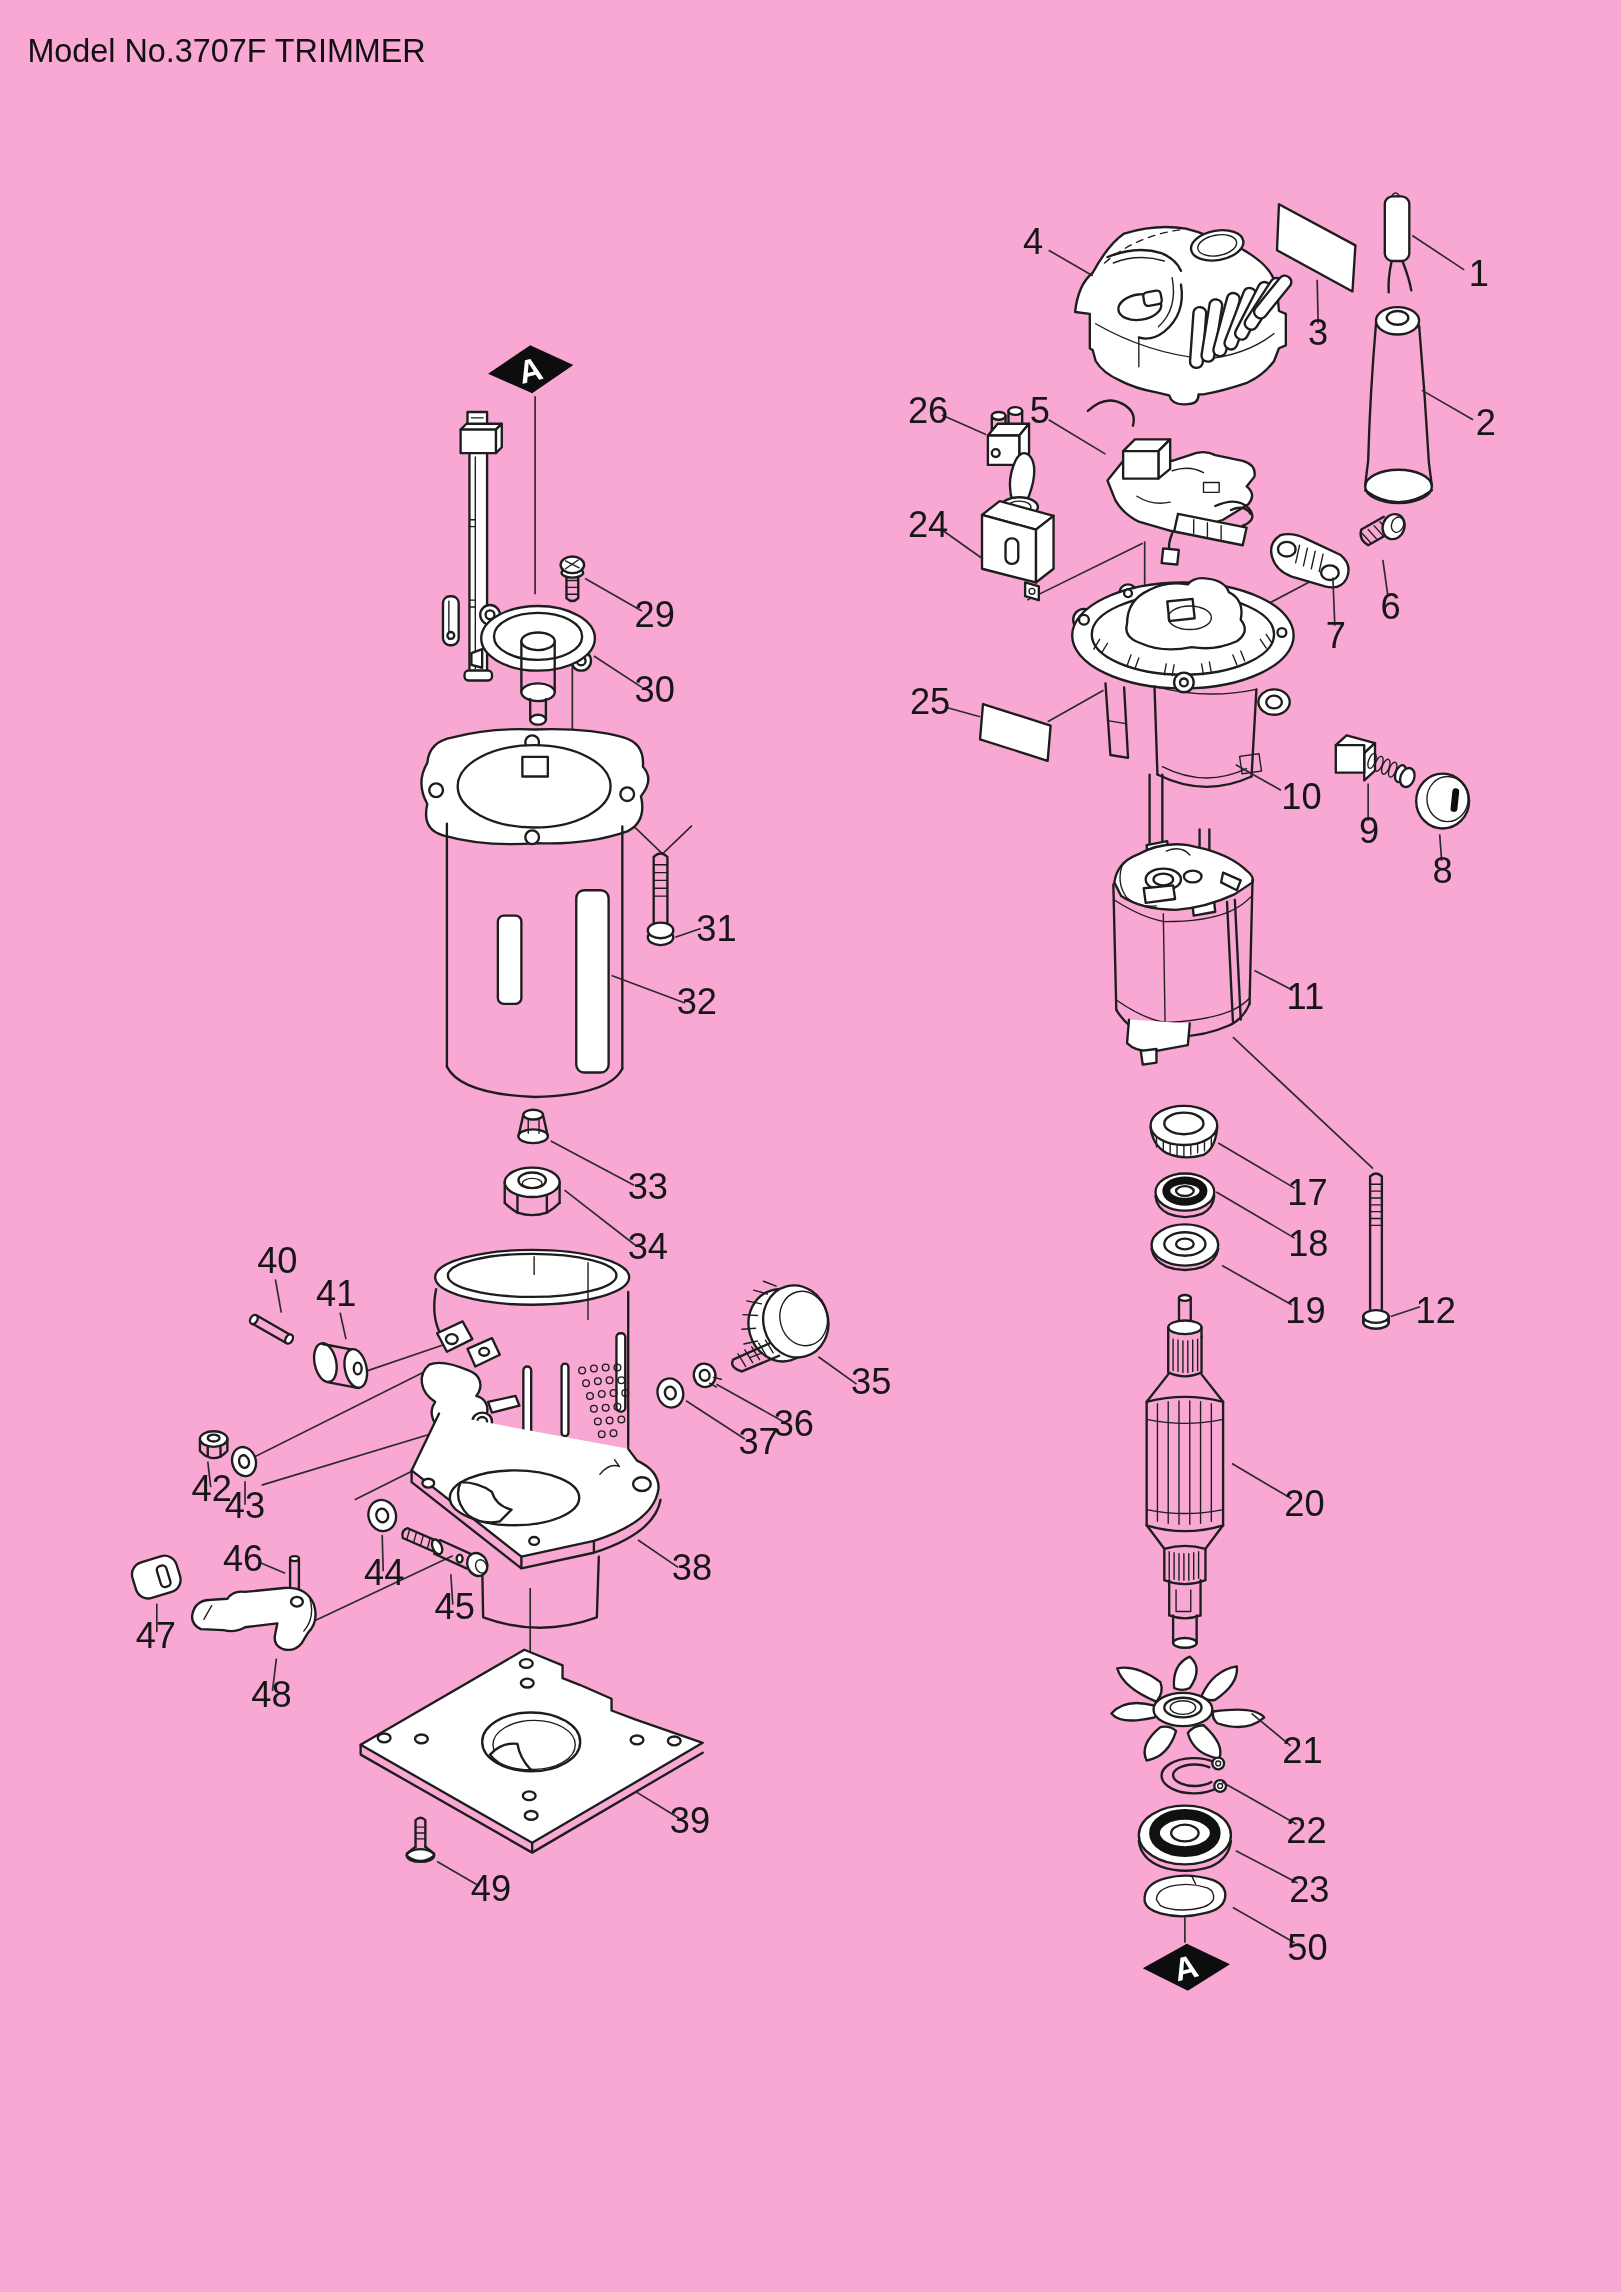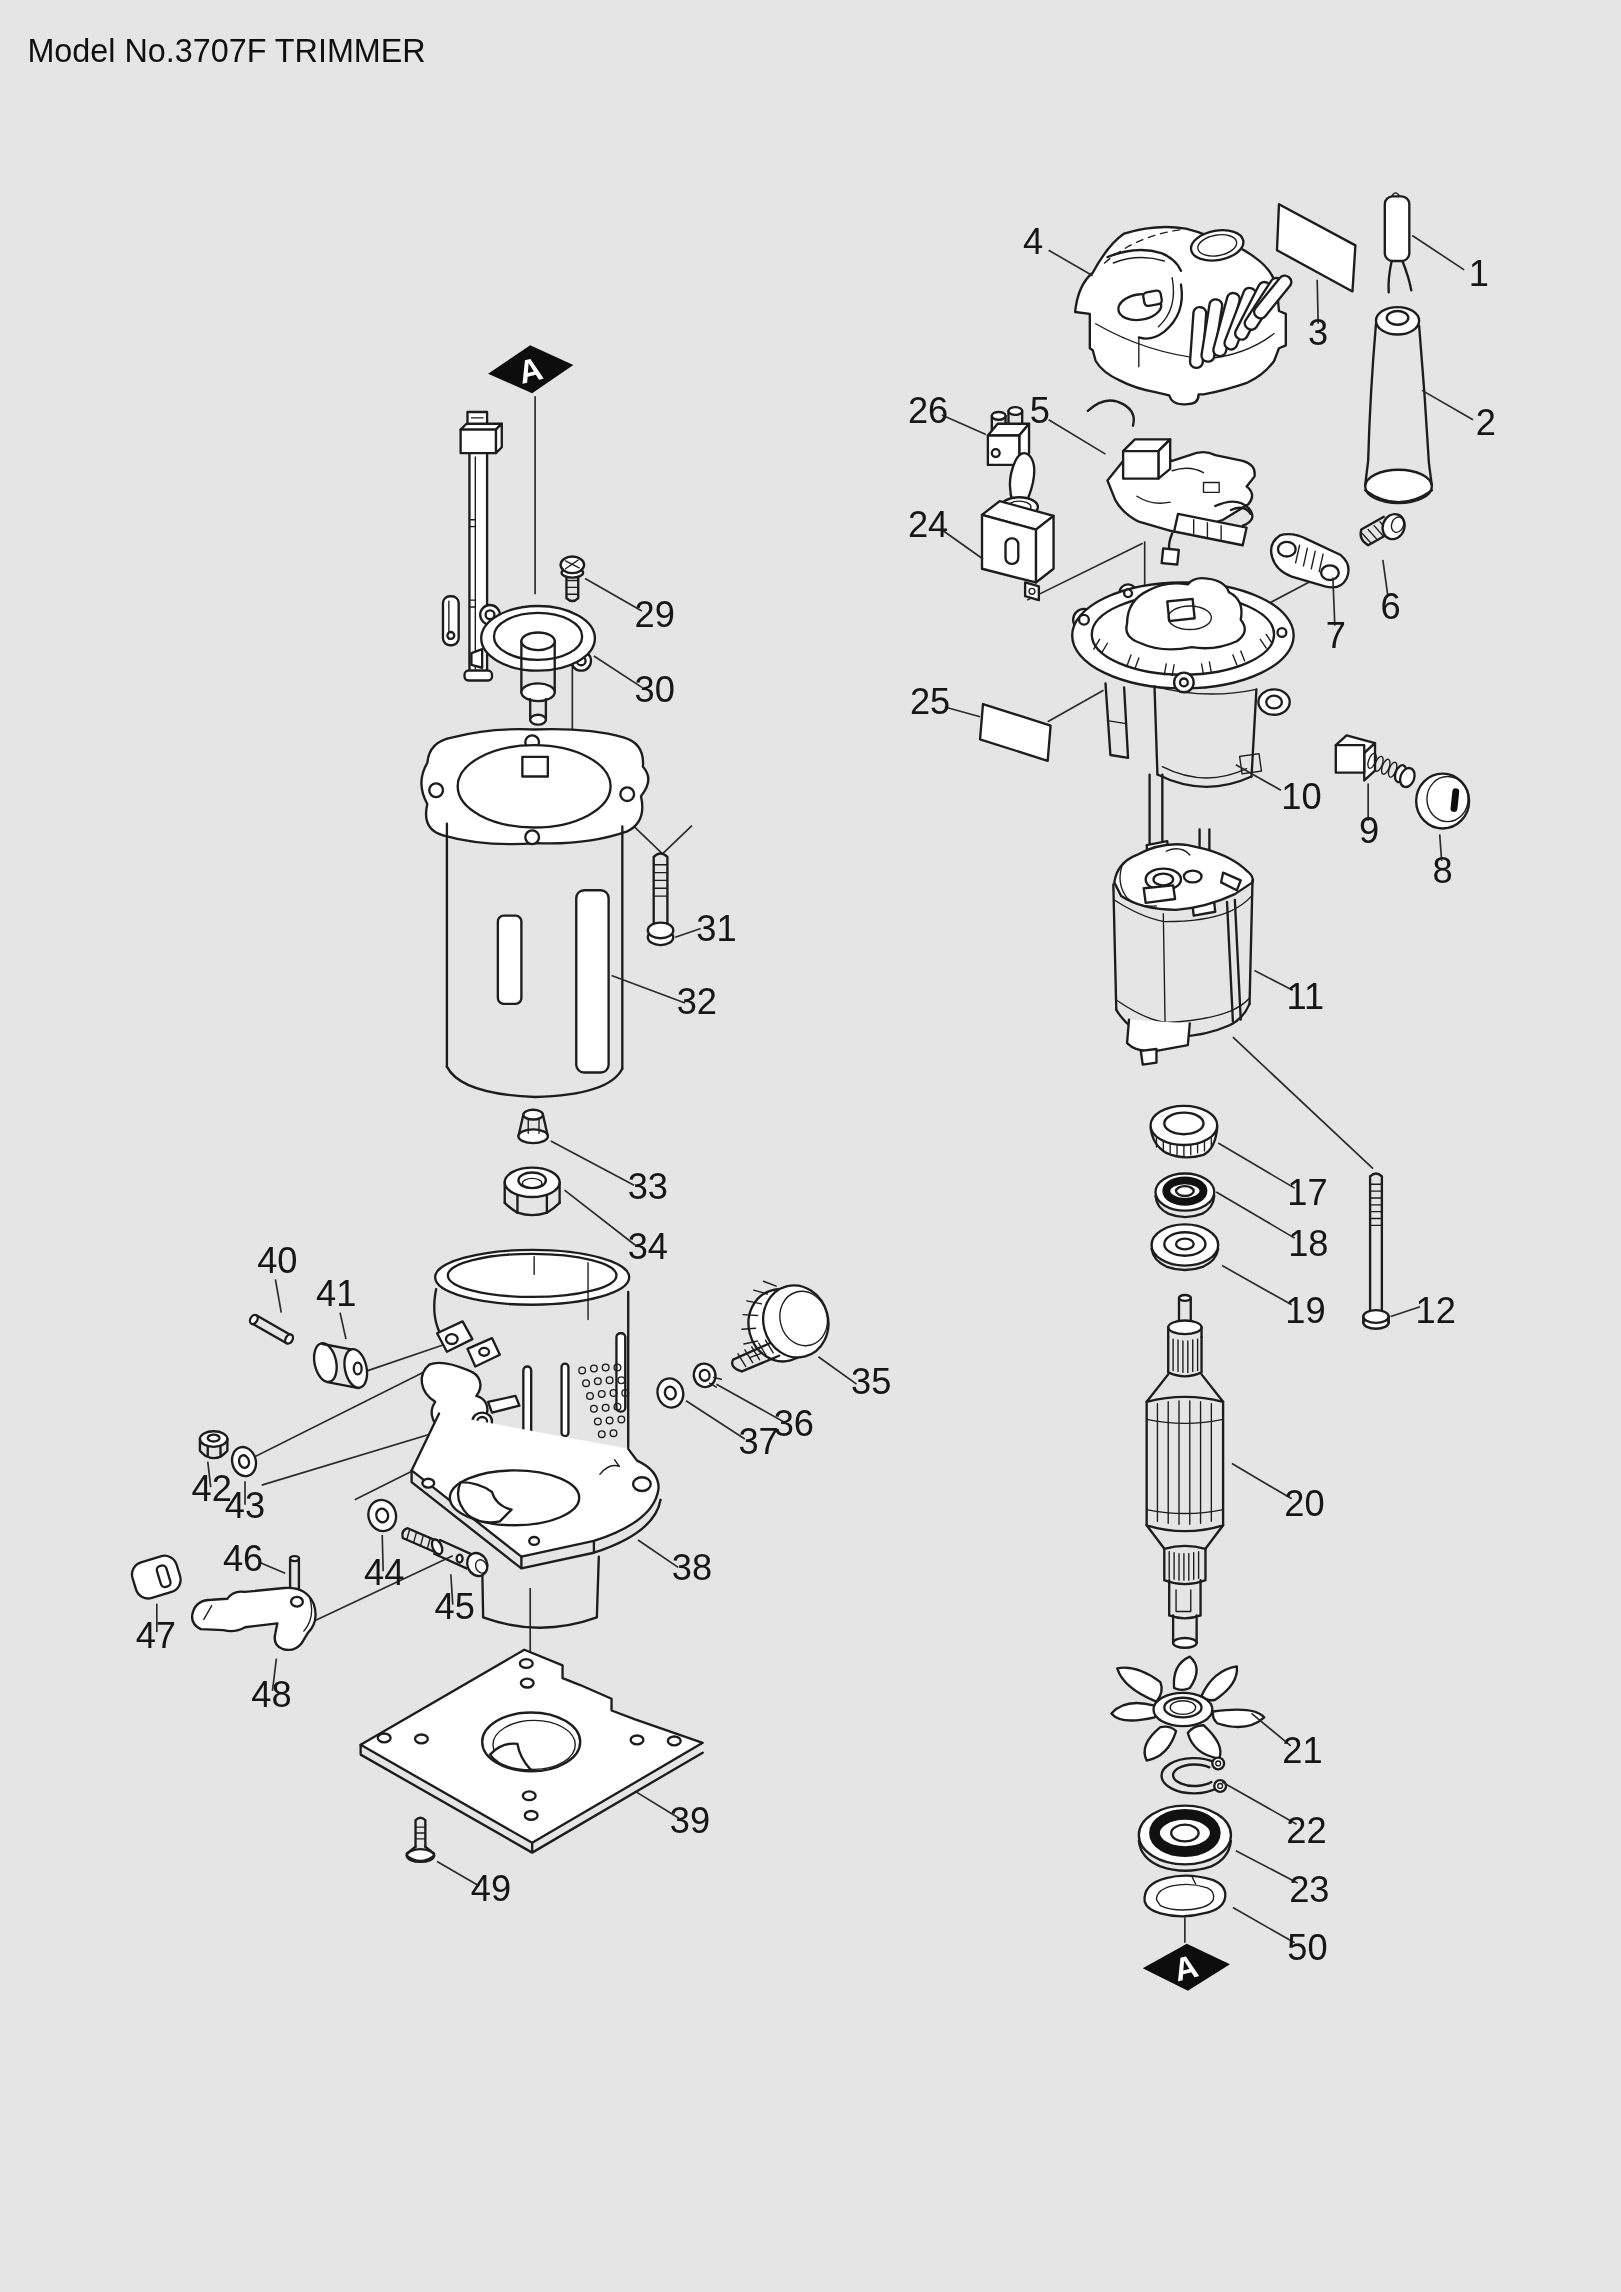--- a/index.html
+++ b/index.html
@@ -1,17 +1,17 @@
 <!DOCTYPE html>
 <html><head>
 <meta charset="utf-8">
 <title>Parts Diagram</title>
 <style>
   html,body{margin:0;padding:0;background:#fff;}
-  .stage{position:relative;width:1621px;height:2293px;background:#e5e5e5;overflow:hidden;}
+  .stage{position:relative;width:1621px;height:2293px;background:#f9a8d4;overflow:hidden;}
   svg{display:block;}
   .ln{fill:none;stroke:#1d1d1d;stroke-width:2.4;stroke-linecap:round;stroke-linejoin:round;}
   .fw{fill:#ffffff;stroke:#1d1d1d;stroke-width:2.4;stroke-linejoin:round;stroke-linecap:round;}
   .tn{fill:none;stroke:#1d1d1d;stroke-width:1.4;stroke-linecap:round;stroke-linejoin:round;}
   .ld{fill:none;stroke:#2b2b2b;stroke-width:1.7;}
   .dash{stroke-dasharray:7 6;}
   .blk{fill:#0d0d0d;stroke:none;}
   .ringThick{fill:none;stroke:#111111;}
   .callout{font-family:"Liberation Sans",sans-serif;font-size:37px;fill:#161616;}
   .title{font-family:"Liberation Sans",sans-serif;font-size:33px;fill:#101010;}

